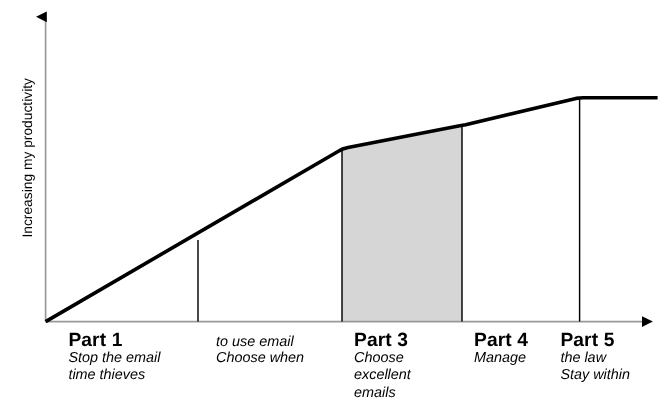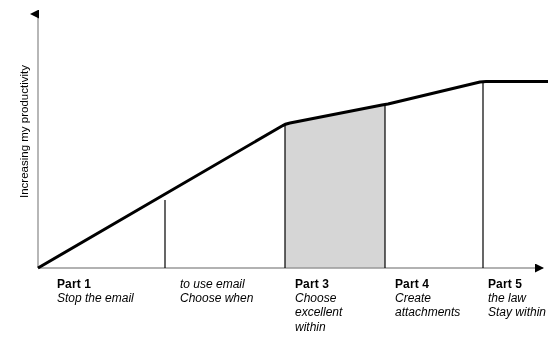--- a/index.html
+++ b/index.html
@@ -42,21 +42,21 @@
   }
   .part-label {
     position: absolute;
     font-size: 11.5px;
     line-height: 14.2px;
     color: #000000;
   }
   .part-title {
     font-weight: bold;
     display: block;
-    font-size: 12px;
+    font-size: 16px;
     letter-spacing: 0.1px;
   }
   .part-desc {
     display: block;
     font-weight: normal;
     font-size: 12px;
     font-style: italic;
   }
 </style>
 </head>
@@ -86,39 +86,39 @@
     <line x1="285" y1="125" x2="285" y2="268" stroke="#000000" stroke-width="1.2"></line>
     <line x1="385" y1="105" x2="385" y2="268" stroke="#000000" stroke-width="1.2"></line>
     <line x1="483" y1="82" x2="483" y2="268" stroke="#000000" stroke-width="1.2"></line>
 
     <path d="M 38 268 L 282 126 Q 285 124 290 123 L 382 105 Q 385 104.5 388 104 L 480 82 Q 483 81.5 486 81.5 L 548 81.5" fill="none" stroke="#000000" stroke-width="3" stroke-linejoin="round" stroke-linecap="butt"></path>
   </svg>
 
   <div class="part-label" style="left:57px; top:277px;">
     <span class="part-title">Part 1</span>
     <span class="part-desc">Stop the email</span>
+    <span class="part-desc">time thieves</span>
   </div>
 
   <div class="part-label" style="left:180px; top:277px;">
     <span class="part-desc">to use email</span>
     <span class="part-desc">Choose when</span>
   </div>
 
   <div class="part-label" style="left:295px; top:277px;">
     <span class="part-title">Part 3</span>
     <span class="part-desc">Choose</span>
     <span class="part-desc">excellent</span>
-    <span class="part-desc">within</span>
+    <span class="part-desc">emails</span>
   </div>
 
   <div class="part-label" style="left:395px; top:277px;">
     <span class="part-title">Part 4</span>
-    <span class="part-desc">Create</span>
-    <span class="part-desc">attachments</span>
+    <span class="part-desc">Manage</span>
   </div>
 
-  <div class="part-label" style="left:488px; top:277px;">
+  <div class="part-label" style="left:467px; top:277px;">
     <span class="part-title">Part 5</span>
     <span class="part-desc">the law</span>
     <span class="part-desc">Stay within</span>
   </div>
 
 </div>
 
 </body></html>

